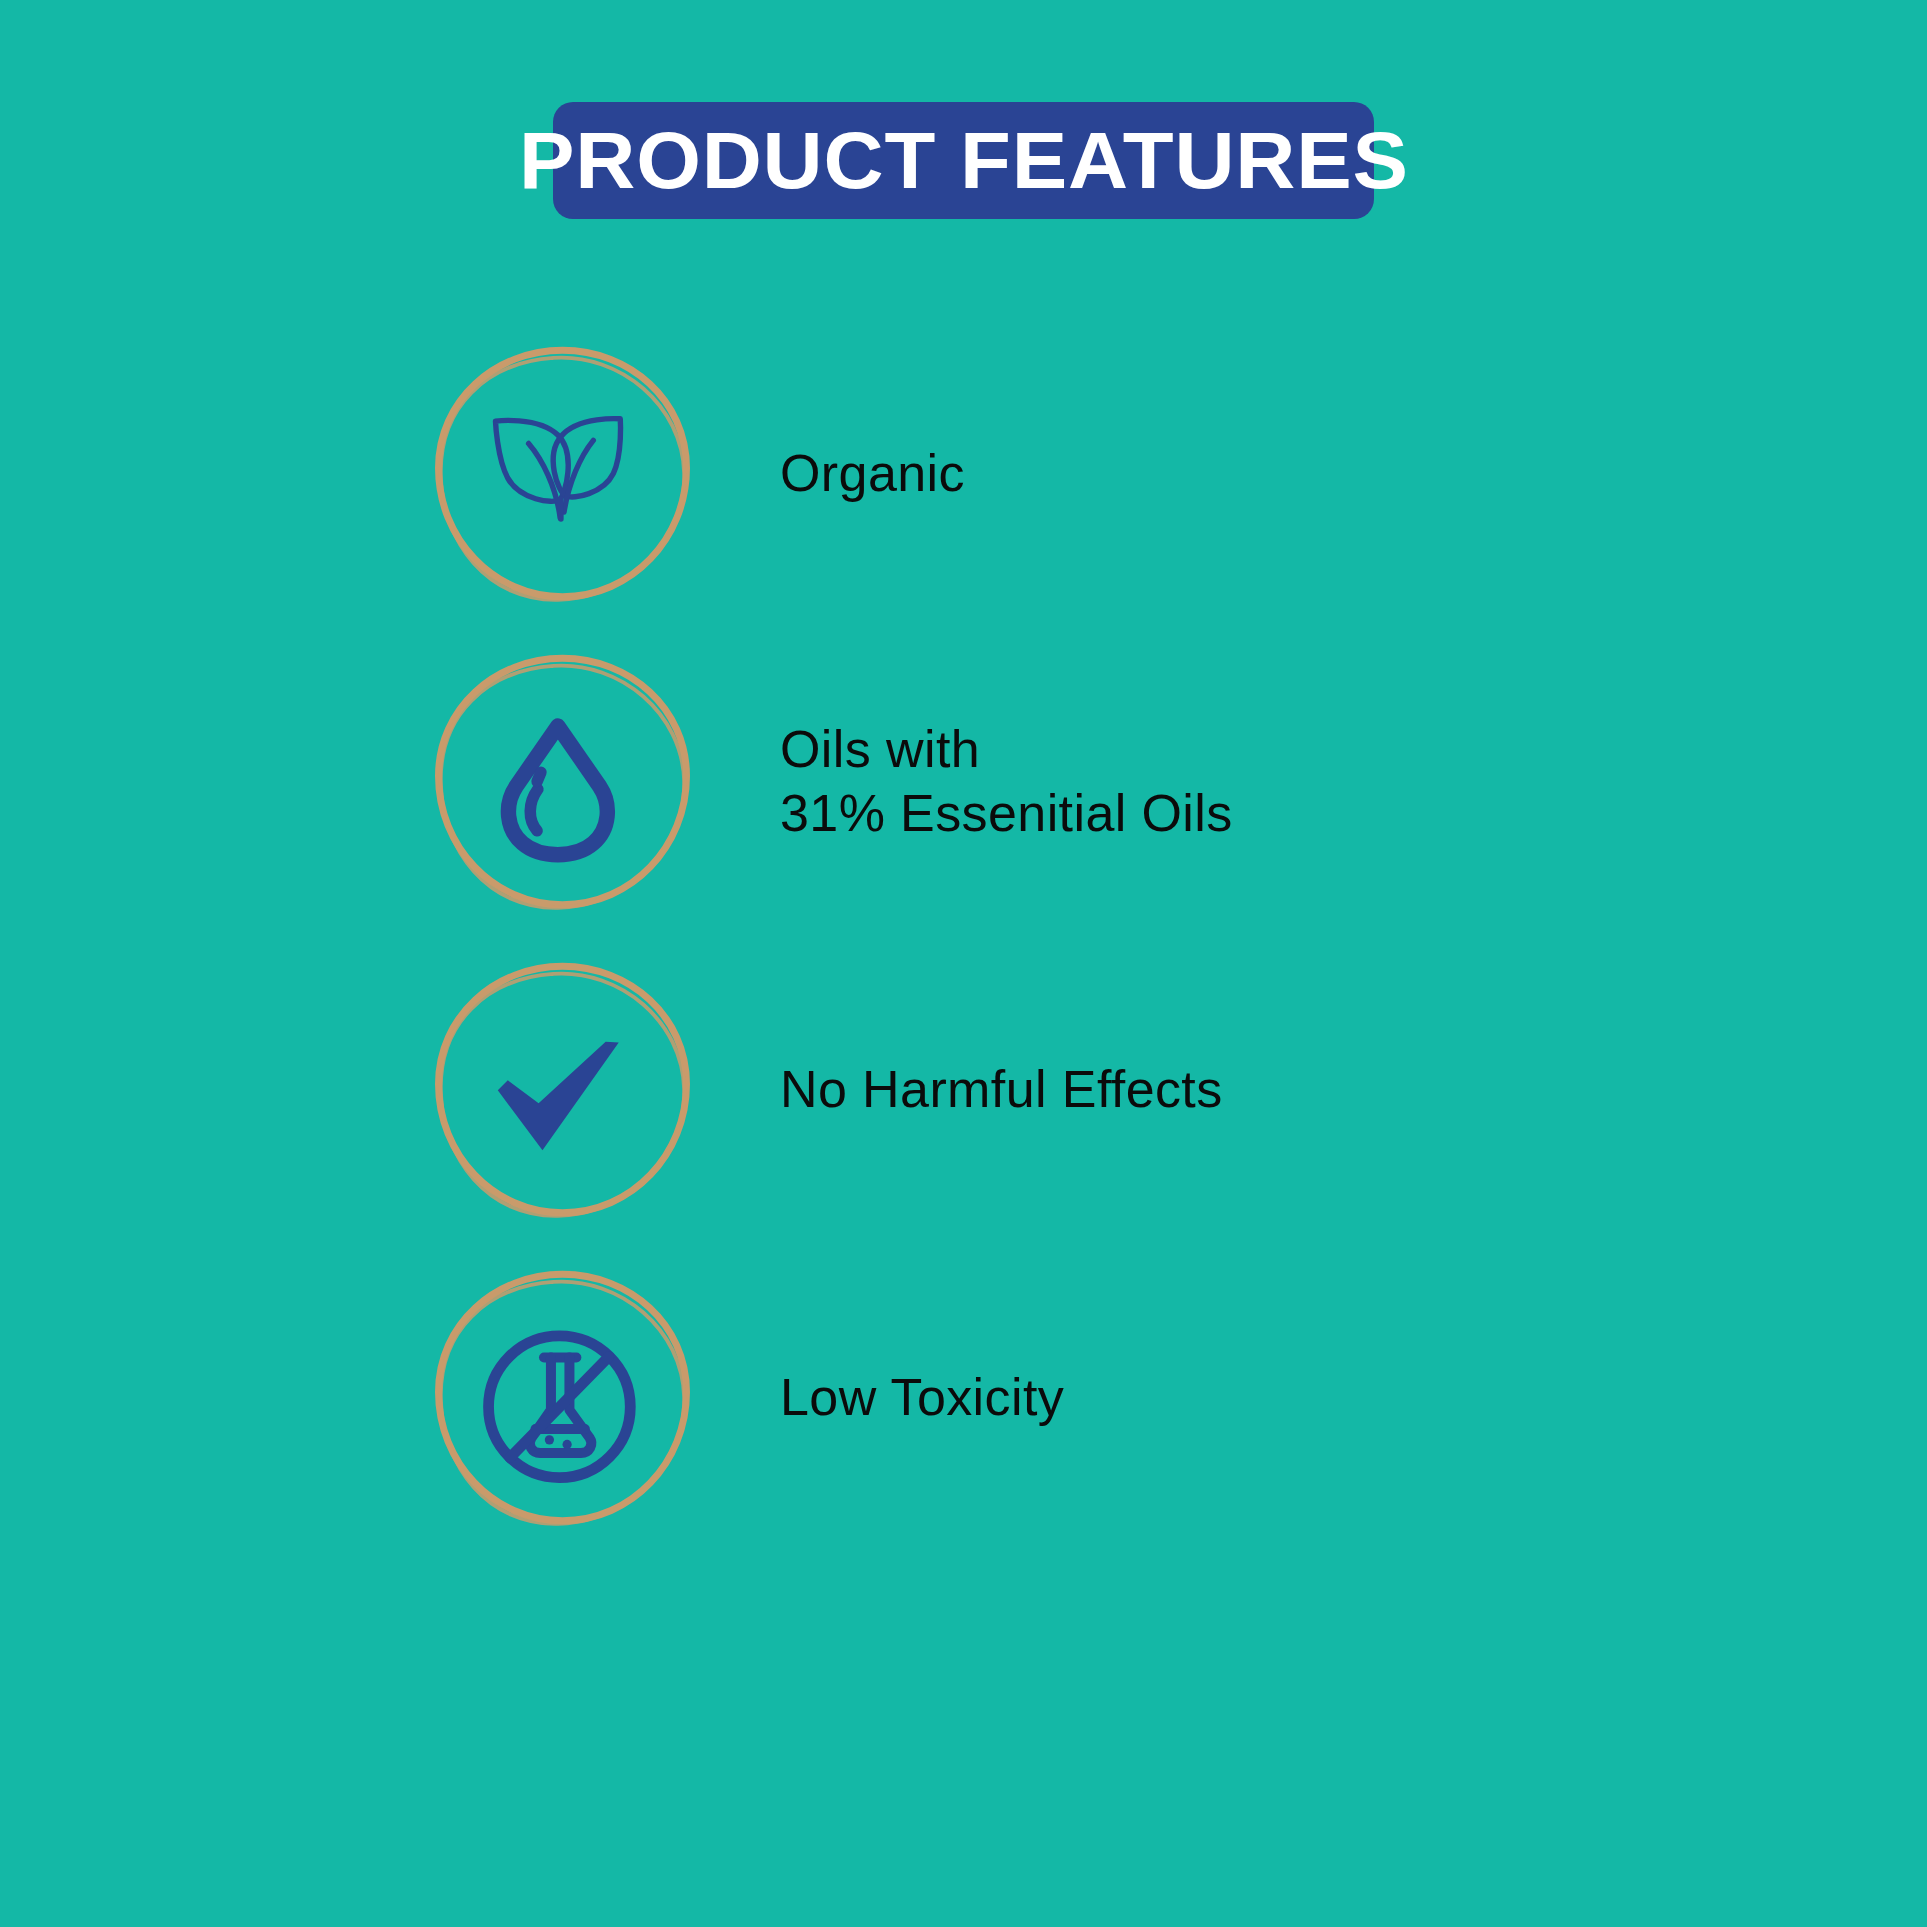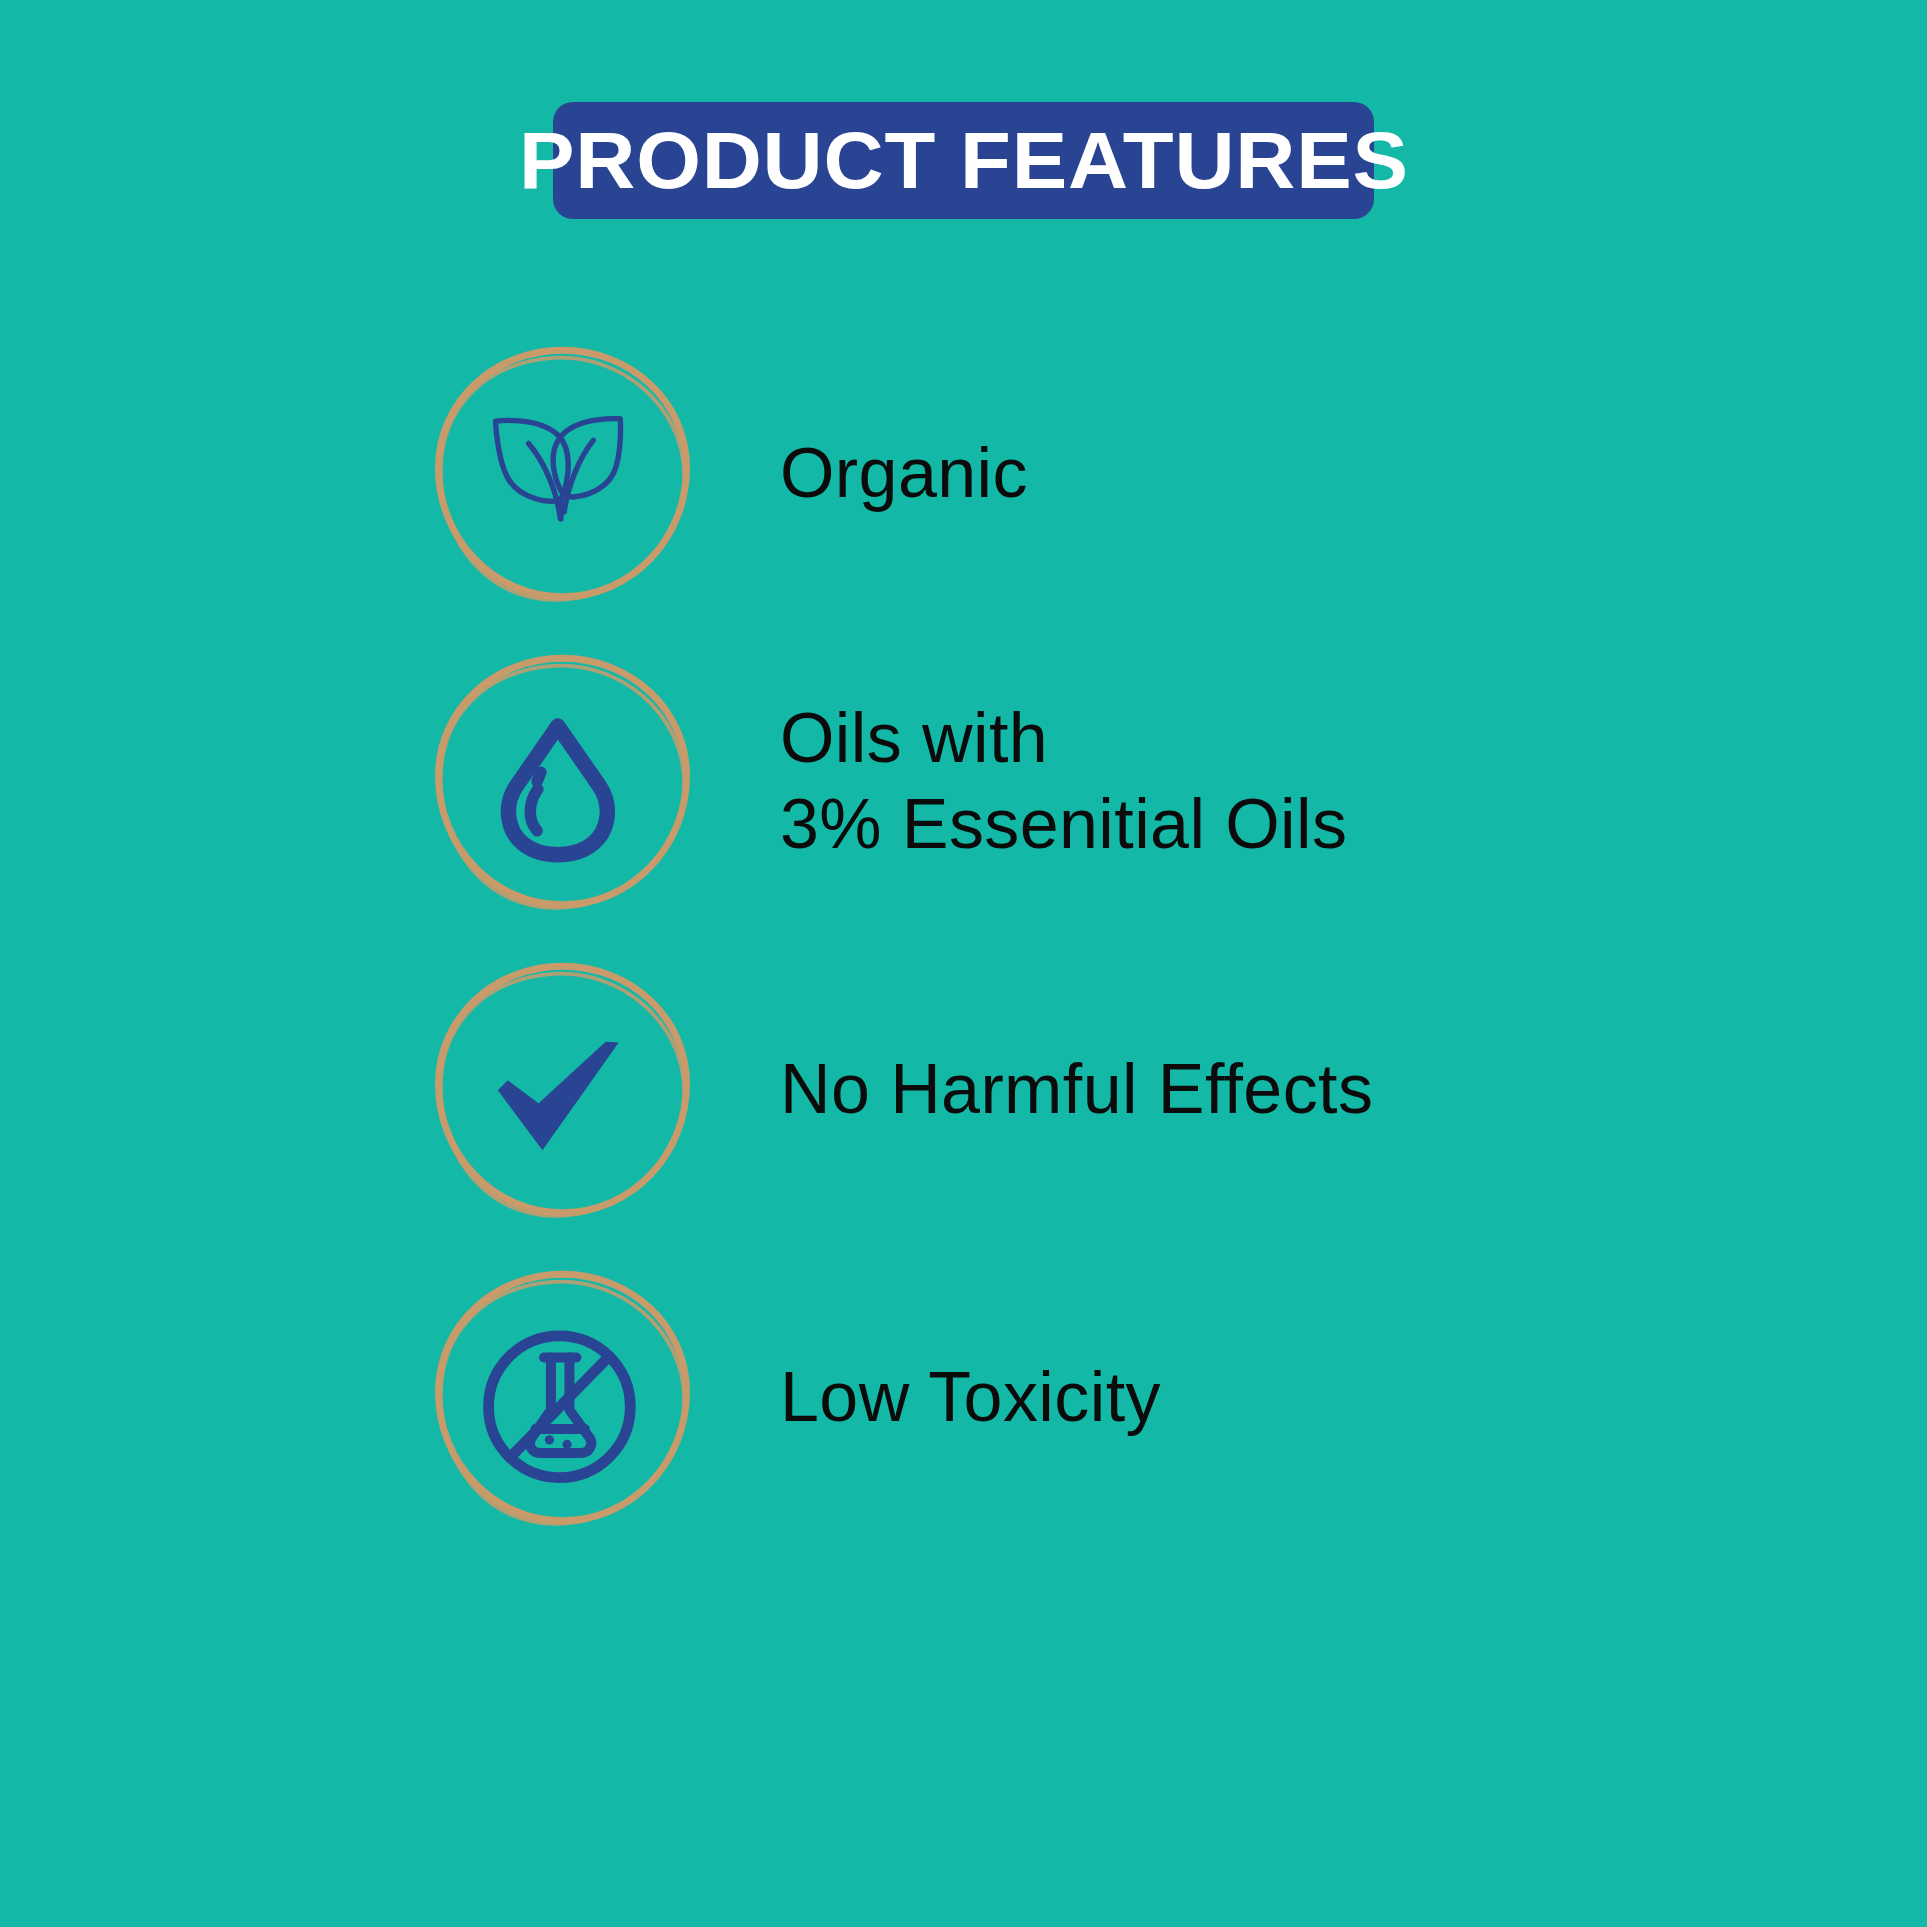--- a/index.html
+++ b/index.html
@@ -78,21 +78,21 @@
     position: absolute;
     left: 780px;
     top: 0px;
     height: 265px;
     width: 1063px;
     display: flex;
     flex-direction: column;
     justify-content: center;
     color: #0b0b0b;
     font-family: "Liberation Sans Narrow", "Liberation Sans", sans-serif;
-    font-size: 70px;
+    font-size: 52px;
     font-weight: 400;
     line-height: 1.22;
     letter-spacing: 0.4px;
   }
   .feature-label .line2 { display: block; }
   .feature-label.single { justify-content: center; }
 </style>
 </head>
 <body>
 
@@ -135,21 +135,21 @@
           </g>
           <g fill="none" stroke="#2A4494" stroke-linecap="round" stroke-linejoin="round">
             <path d="M166 100 L112 178 C96 202 99 234 120 252 C143 272 189 272 212 252 C233 234 236 202 220 178 Z" stroke-width="20"></path>
             <path d="M140 182 C127 200 127 222 139 236" stroke-width="15"></path>
             <path d="M144 160 L139 172" stroke-width="15"></path>
           </g>
         </svg>
       </div>
       <div class="feature-label">
         <span>Oils with</span>
-        <span class="line2">3% Essenitial Oils</span>
+        <span class="line2">31% Essenitial Oils</span>
       </div>
     </div>
 
     <div class="feature-row">
       <div class="feature-icon-wrap">
         <svg viewBox="0 0 344 344" xmlns="http://www.w3.org/2000/svg">
           <g fill="none" stroke="#C99B6B" stroke-width="9" stroke-linecap="round">
             <path d="M172 12 C259 12 333 77 333 165 C333 256 262 332 172 332 C82 332 11 256 11 165 C11 77 85 12 172 12 Z"></path>
             <path d="M160 22 C247 16 328 84 330 172 C332 261 256 334 166 336 C76 338 16 262 14 174 C12 86 73 28 160 22" stroke-width="5" opacity="0.85"></path>
           </g>

